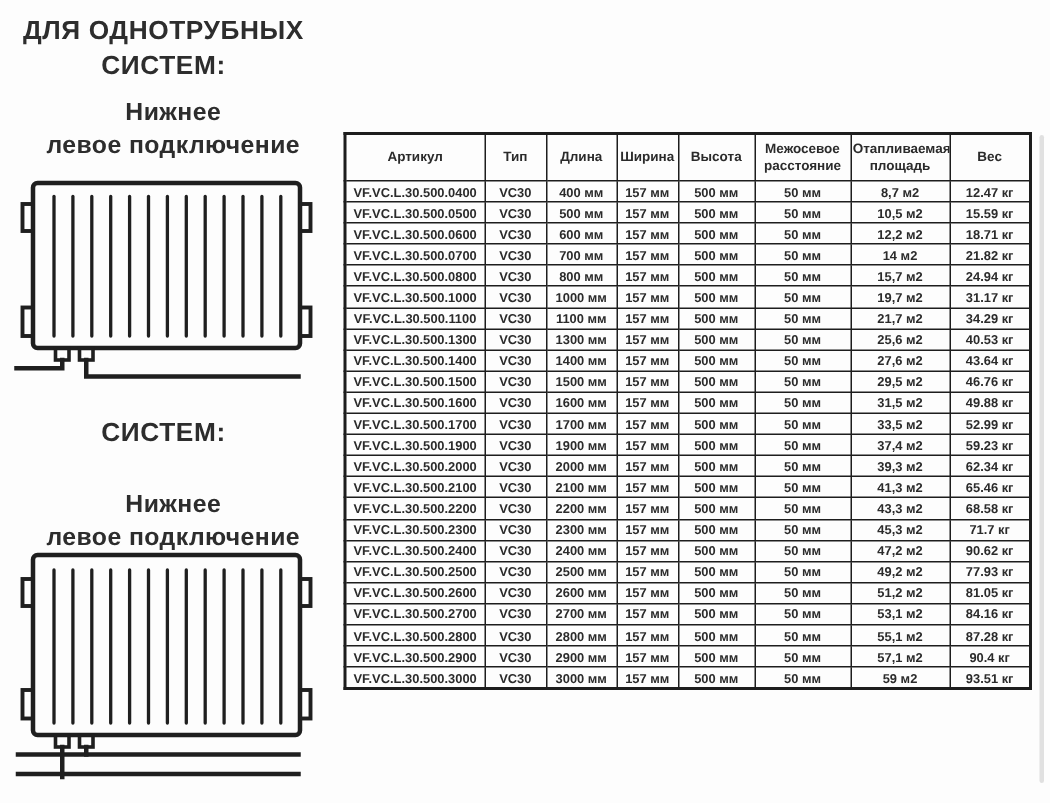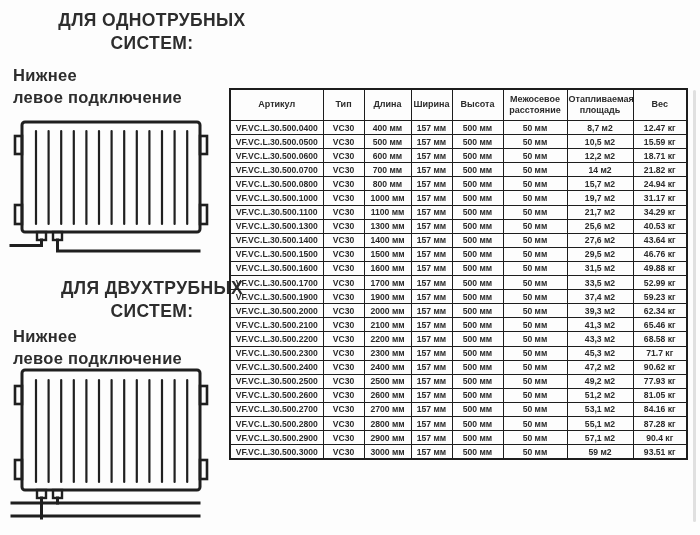--- a/index.html
+++ b/index.html
@@ -8,24 +8,23 @@
     background:#fdfdfd;
     font-family:"Liberation Sans","DejaVu Sans",sans-serif;
     color:#2b2b2b;
   }
   
   .left-panel{position:absolute;left:0;top:0;width:222px;height:535px;}
   .section-title{
     position:absolute;left:0;width:218px;text-align:center;
     font-weight:bold;font-size:17.5px;line-height:23px;letter-spacing:.4px;
     color:#2d2d2d;
-    margin-left:43px;
   }
   .section-subtitle{
-    position:absolute;left:13px;width:205px;text-align:left;
+    position:absolute;left:13px;width:205px;text-align:center;
     font-weight:bold;font-size:16.5px;line-height:22px;letter-spacing:.3px;
     color:#2d2d2d;
   }
   .title-1{top:9px;}
   .sub-1{top:64px;}
   .svg-1{position:absolute;left:0;top:114px;}
   .title-2{top:277px;}
   .sub-2{top:325px;}
   .svg-2{position:absolute;left:0;top:360px;}
   svg{display:block;}
@@ -99,21 +98,20 @@
     <g stroke-width="2.4">
       <rect x="37" y="118" width="9" height="8"></rect>
         <rect x="53" y="118" width="9" height="8"></rect>
     </g>
 
     <path d="M41.5 126 V131.5 H11" stroke-width="3" fill="none"></path>
     <path d="M57.5 126 V137 H199" stroke-width="3" fill="none"></path>
   </svg>
 
   <div class="section-title title-2">
-    <div>ДЛЯ ДВУХТРУБНЫХ</div>
     <div>СИСТЕМ:</div>
   </div>
   <div class="section-subtitle sub-2">
     <div>Нижнее</div>
     <div>левое подключение</div>
   </div>
 
   <svg class="svg-2" width="214" height="162" viewBox="0 0 214 162" fill="none" stroke="#1f1f1f" stroke-linecap="square">
 
     <rect x="22" y="10" width="178" height="120" rx="3" stroke-width="3"></rect>

